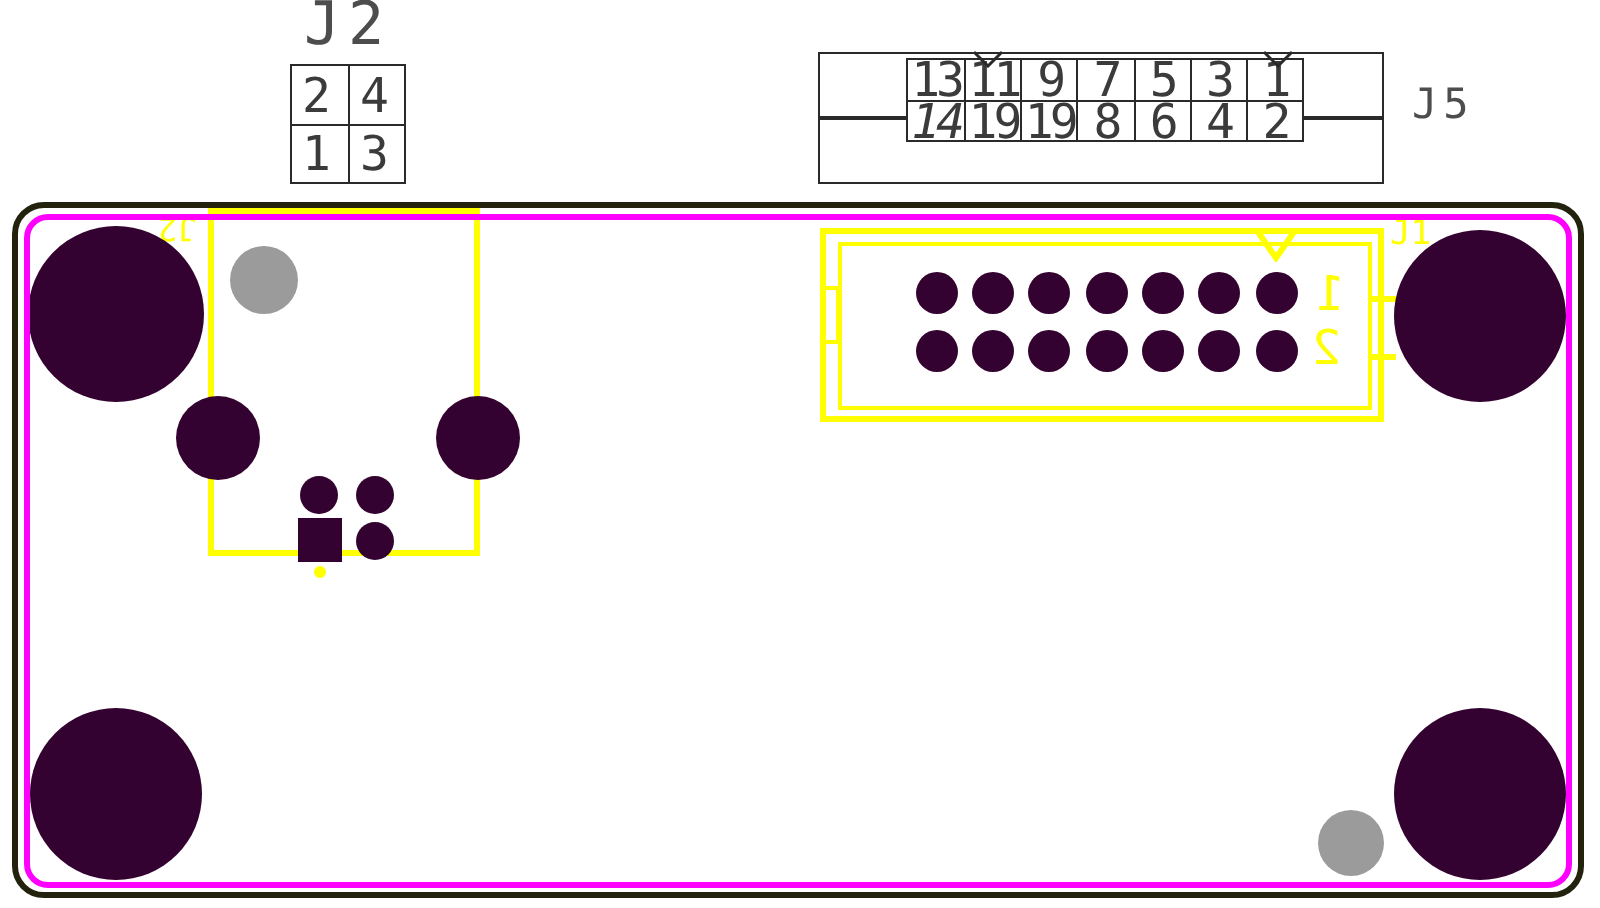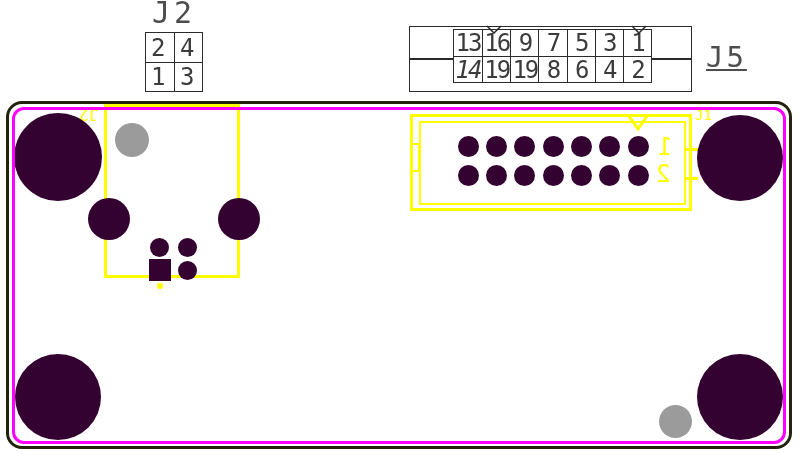--- a/index.html
+++ b/index.html
@@ -40,21 +40,21 @@
     <div class="abs" id="silk-j5-notch"></div>
     <div class="abs silk-stub" style="left:686px;top:148px;"></div>
     <div class="abs silk-stub" style="left:686px;top:177px;"></div>
 
     <svg class="abs" style="left:627px;top:114px;" width="22" height="17">
       <polyline points="2,2 11,15 20,2" fill="none" stroke="#ffff00" stroke-width="3"></polyline>
     </svg>
 
     <div class="abs silk-text" style="left:658px;top:133px;font-size:24px;transform:scaleX(-1);">1</div>
     <div class="abs silk-text" style="left:656px;top:160px;font-size:24px;transform:scaleX(-1);">2</div>
-    <div class="abs silk-text" style="left:695px;top:107px;font-size:14px;">J1</div>
+    <div class="abs silk-text" style="left:695px;top:107px;font-size:17px;">J1</div>
   </div>
 
   <div id="pad-layer">
       <div class="pad" style="left: 457.5px; top: 135.5px; width: 21px; height: 21px; background: rgb(52, 2, 48); border-radius: 50%;"></div>
       <div class="pad" style="left: 485.8px; top: 135.5px; width: 21px; height: 21px; background: rgb(52, 2, 48); border-radius: 50%;"></div>
       <div class="pad" style="left: 514.2px; top: 135.5px; width: 21px; height: 21px; background: rgb(52, 2, 48); border-radius: 50%;"></div>
       <div class="pad" style="left: 542.5px; top: 135.5px; width: 21px; height: 21px; background: rgb(52, 2, 48); border-radius: 50%;"></div>
       <div class="pad" style="left: 570.8px; top: 135.5px; width: 21px; height: 21px; background: rgb(52, 2, 48); border-radius: 50%;"></div>
       <div class="pad" style="left: 599.2px; top: 135.5px; width: 21px; height: 21px; background: rgb(52, 2, 48); border-radius: 50%;"></div>
       <div class="pad" style="left: 627.5px; top: 135.5px; width: 21px; height: 21px; background: rgb(52, 2, 48); border-radius: 50%;"></div>
@@ -87,37 +87,37 @@
   <div class="abs blk-border" id="j2-table" style="left:145px;top:32px;width:58px;height:60px;display:grid;grid-template-columns:1fr 1fr;grid-template-rows:1fr 1fr;background:#fff;">
       <div class="cad-cell cell-left">2</div>
       <div class="cad-cell cell-left" style="border-left: 1.5px solid rgb(42, 42, 42);">4</div>
       <div class="cad-cell cell-left" style="border-top: 1.5px solid rgb(42, 42, 42);">1</div>
       <div class="cad-cell cell-left" style="border-left: 1.5px solid rgb(42, 42, 42); border-top: 1.5px solid rgb(42, 42, 42);">3</div>
     </div>
 
   <div class="abs blk-border" id="j5-outer-box" style="left:409px;top:26px;width:283px;height:66px;background:#fff;">
     <div class="abs" style="left:0;top:31px;width:100%;height:1.5px;background:#2a2a2a;"></div>
   </div>
-  <div class="abs blk-border" id="j5-table" style="left:453px;top:29px;width:199px;height:54px;display:grid;grid-template-columns:repeat(7,1fr);grid-template-rows:1fr 1fr;background:#fff;">
+  <div class="abs blk-border" id="j5-table" style="left:453px;top:29px;width:199px;height:42px;display:grid;grid-template-columns:repeat(7,1fr);grid-template-rows:1fr 1fr;background:#fff;">
       <div class="cad-cell cell-center">13</div>
-      <div class="cad-cell cell-center" style="border-left: 1.5px solid rgb(42, 42, 42);">16</div>
+      <div class="cad-cell cell-center" style="border-left: 1.5px solid rgb(42, 42, 42);">11</div>
       <div class="cad-cell cell-center" style="border-left: 1.5px solid rgb(42, 42, 42);">9</div>
       <div class="cad-cell cell-center" style="border-left: 1.5px solid rgb(42, 42, 42);">7</div>
       <div class="cad-cell cell-center" style="border-left: 1.5px solid rgb(42, 42, 42);">5</div>
       <div class="cad-cell cell-center" style="border-left: 1.5px solid rgb(42, 42, 42);">3</div>
       <div class="cad-cell cell-center" style="border-left: 1.5px solid rgb(42, 42, 42);">1</div>
       <div class="cad-cell cell-center" style="border-top: 1.5px solid rgb(42, 42, 42); font-style: italic;">14</div>
       <div class="cad-cell cell-center" style="border-left: 1.5px solid rgb(42, 42, 42); border-top: 1.5px solid rgb(42, 42, 42);">19</div>
       <div class="cad-cell cell-center" style="border-left: 1.5px solid rgb(42, 42, 42); border-top: 1.5px solid rgb(42, 42, 42);">19</div>
       <div class="cad-cell cell-center" style="border-left: 1.5px solid rgb(42, 42, 42); border-top: 1.5px solid rgb(42, 42, 42);">8</div>
       <div class="cad-cell cell-center" style="border-left: 1.5px solid rgb(42, 42, 42); border-top: 1.5px solid rgb(42, 42, 42);">6</div>
       <div class="cad-cell cell-center" style="border-left: 1.5px solid rgb(42, 42, 42); border-top: 1.5px solid rgb(42, 42, 42);">4</div>
       <div class="cad-cell cell-center" style="border-left: 1.5px solid rgb(42, 42, 42); border-top: 1.5px solid rgb(42, 42, 42);">2</div>
     </div>
   <svg class="abs" style="left:486px;top:25px;" width="16" height="9">
     <polyline points="1,1 8,8 15,1" fill="none" stroke="#2a2a2a" stroke-width="1.5"></polyline>
   </svg>
   <svg class="abs" style="left:631px;top:25px;" width="16" height="9">
     <polyline points="1,1 8,8 15,1" fill="none" stroke="#2a2a2a" stroke-width="1.5"></polyline>
   </svg>
-  <div class="abs cad-label" style="left:706px;top:40px;font-size:29px;letter-spacing:3px;text-decoration:underline;">J5</div>
+  <div class="abs cad-label" style="left:706px;top:40px;font-size:21px;letter-spacing:3px;">J5</div>
 
 </div>
 
 </body></html>

